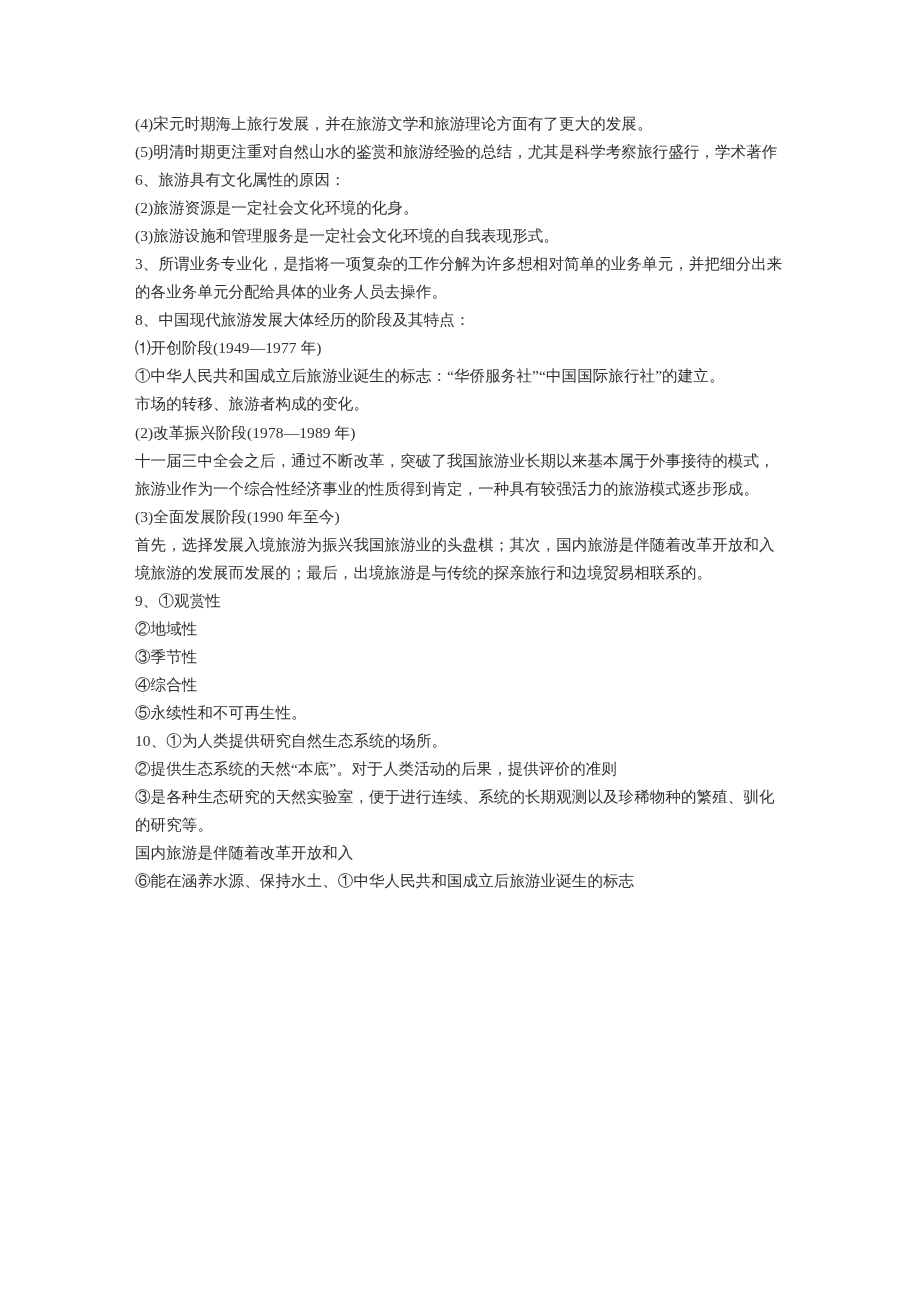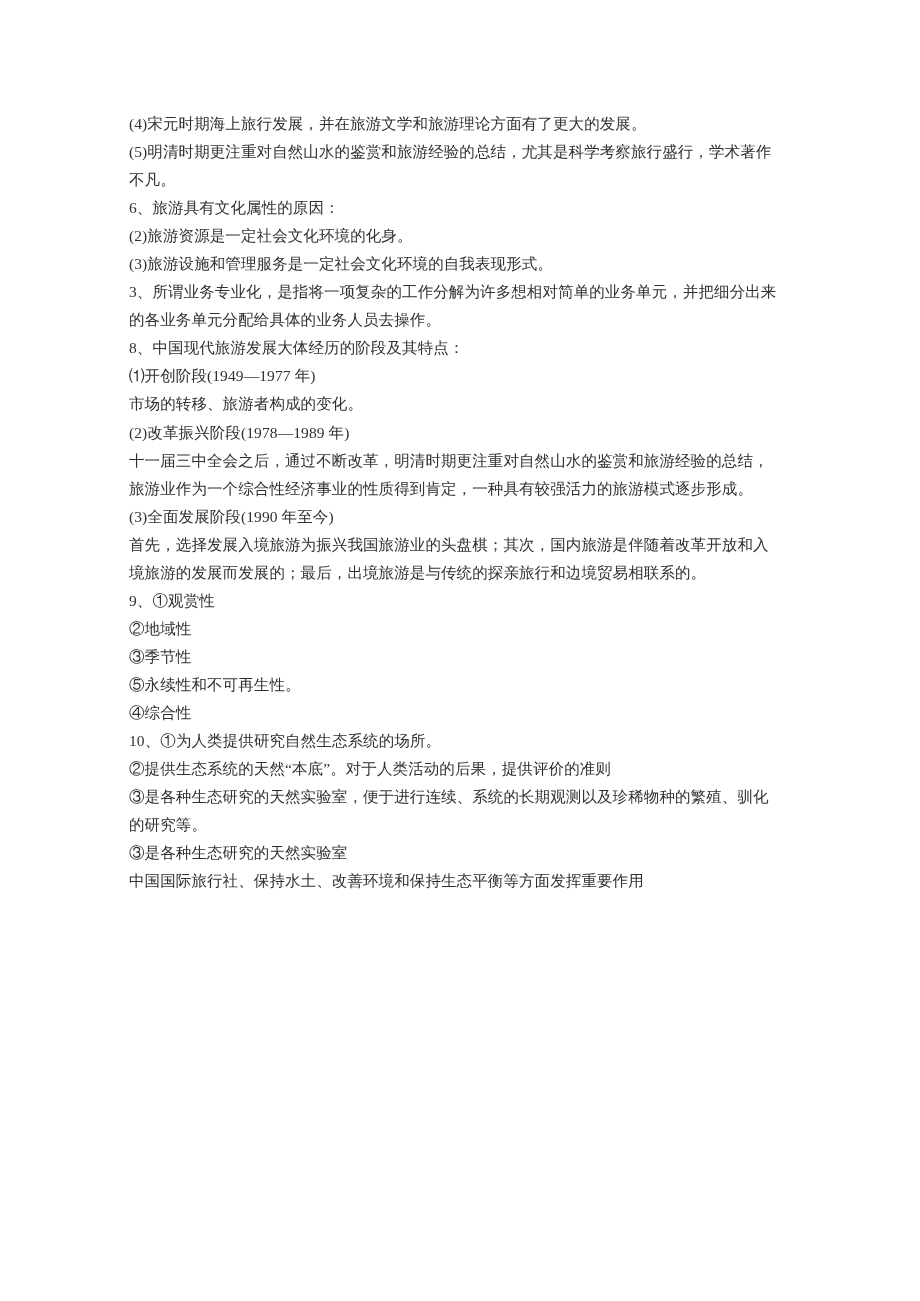--- a/index.html
+++ b/index.html
@@ -13,61 +13,61 @@
   }
   .page {
     position: relative;
     width: 920px;
     height: 1301px;
     background: var(--page-bg);
     overflow: hidden;
   }
   .textblock {
     position: absolute;
-    left: 129px;
+    left: 135px;
     top: 110px;
     width: 700px;
   }
   .line {
     height: 28.05px;
     line-height: 28.05px;
     font-family: "Liberation Serif", "DejaVu Serif", serif;
     font-size: 15.5px;
     color: var(--text-color);
     white-space: pre;
     letter-spacing: 0.1px;
   }
 </style>
 </head>
 <body>
 
 <div class="page">
   <div class="textblock">
     <div class="line">(4)宋元时期海上旅行发展，并在旅游文学和旅游理论方面有了更大的发展。</div>
     <div class="line">(5)明清时期更注重对自然山水的鉴赏和旅游经验的总结，尤其是科学考察旅行盛行，学术著作</div>
-    <div class="line">不凡。</div>
     <div class="line">6、旅游具有文化属性的原因：</div>
     <div class="line">(2)旅游资源是一定社会文化环境的化身。</div>
     <div class="line">(3)旅游设施和管理服务是一定社会文化环境的自我表现形式。</div>
     <div class="line">3、所谓业务专业化，是指将一项复杂的工作分解为许多想相对简单的业务单元，并把细分出来</div>
     <div class="line">的各业务单元分配给具体的业务人员去操作。</div>
     <div class="line">8、中国现代旅游发展大体经历的阶段及其特点：</div>
     <div class="line">⑴开创阶段(1949—1977 年)</div>
+    <div class="line">①中华人民共和国成立后旅游业诞生的标志：“华侨服务社”“中国国际旅行社”的建立。</div>
     <div class="line">市场的转移、旅游者构成的变化。</div>
     <div class="line">(2)改革振兴阶段(1978—1989 年)</div>
-    <div class="line">十一届三中全会之后，通过不断改革，明清时期更注重对自然山水的鉴赏和旅游经验的总结，</div>
+    <div class="line">十一届三中全会之后，通过不断改革，突破了我国旅游业长期以来基本属于外事接待的模式，</div>
     <div class="line">旅游业作为一个综合性经济事业的性质得到肯定，一种具有较强活力的旅游模式逐步形成。</div>
     <div class="line">(3)全面发展阶段(1990 年至今)</div>
     <div class="line">首先，选择发展入境旅游为振兴我国旅游业的头盘棋；其次，国内旅游是伴随着改革开放和入</div>
     <div class="line">境旅游的发展而发展的；最后，出境旅游是与传统的探亲旅行和边境贸易相联系的。</div>
     <div class="line">9、①观赏性</div>
     <div class="line">②地域性</div>
     <div class="line">③季节性</div>
+    <div class="line">④综合性</div>
     <div class="line">⑤永续性和不可再生性。</div>
-    <div class="line">④综合性</div>
     <div class="line">10、①为人类提供研究自然生态系统的场所。</div>
     <div class="line">②提供生态系统的天然“本底”。对于人类活动的后果，提供评价的准则</div>
     <div class="line">③是各种生态研究的天然实验室，便于进行连续、系统的长期观测以及珍稀物种的繁殖、驯化</div>
     <div class="line">的研究等。</div>
-    <div class="line">③是各种生态研究的天然实验室</div>
-    <div class="line">中国国际旅行社、保持水土、改善环境和保持生态平衡等方面发挥重要作用</div>
+    <div class="line">国内旅游是伴随着改革开放和入</div>
+    <div class="line">⑥能在涵养水源、保持水土、①中华人民共和国成立后旅游业诞生的标志</div>
   </div>
 </div>
 
 </body></html>

